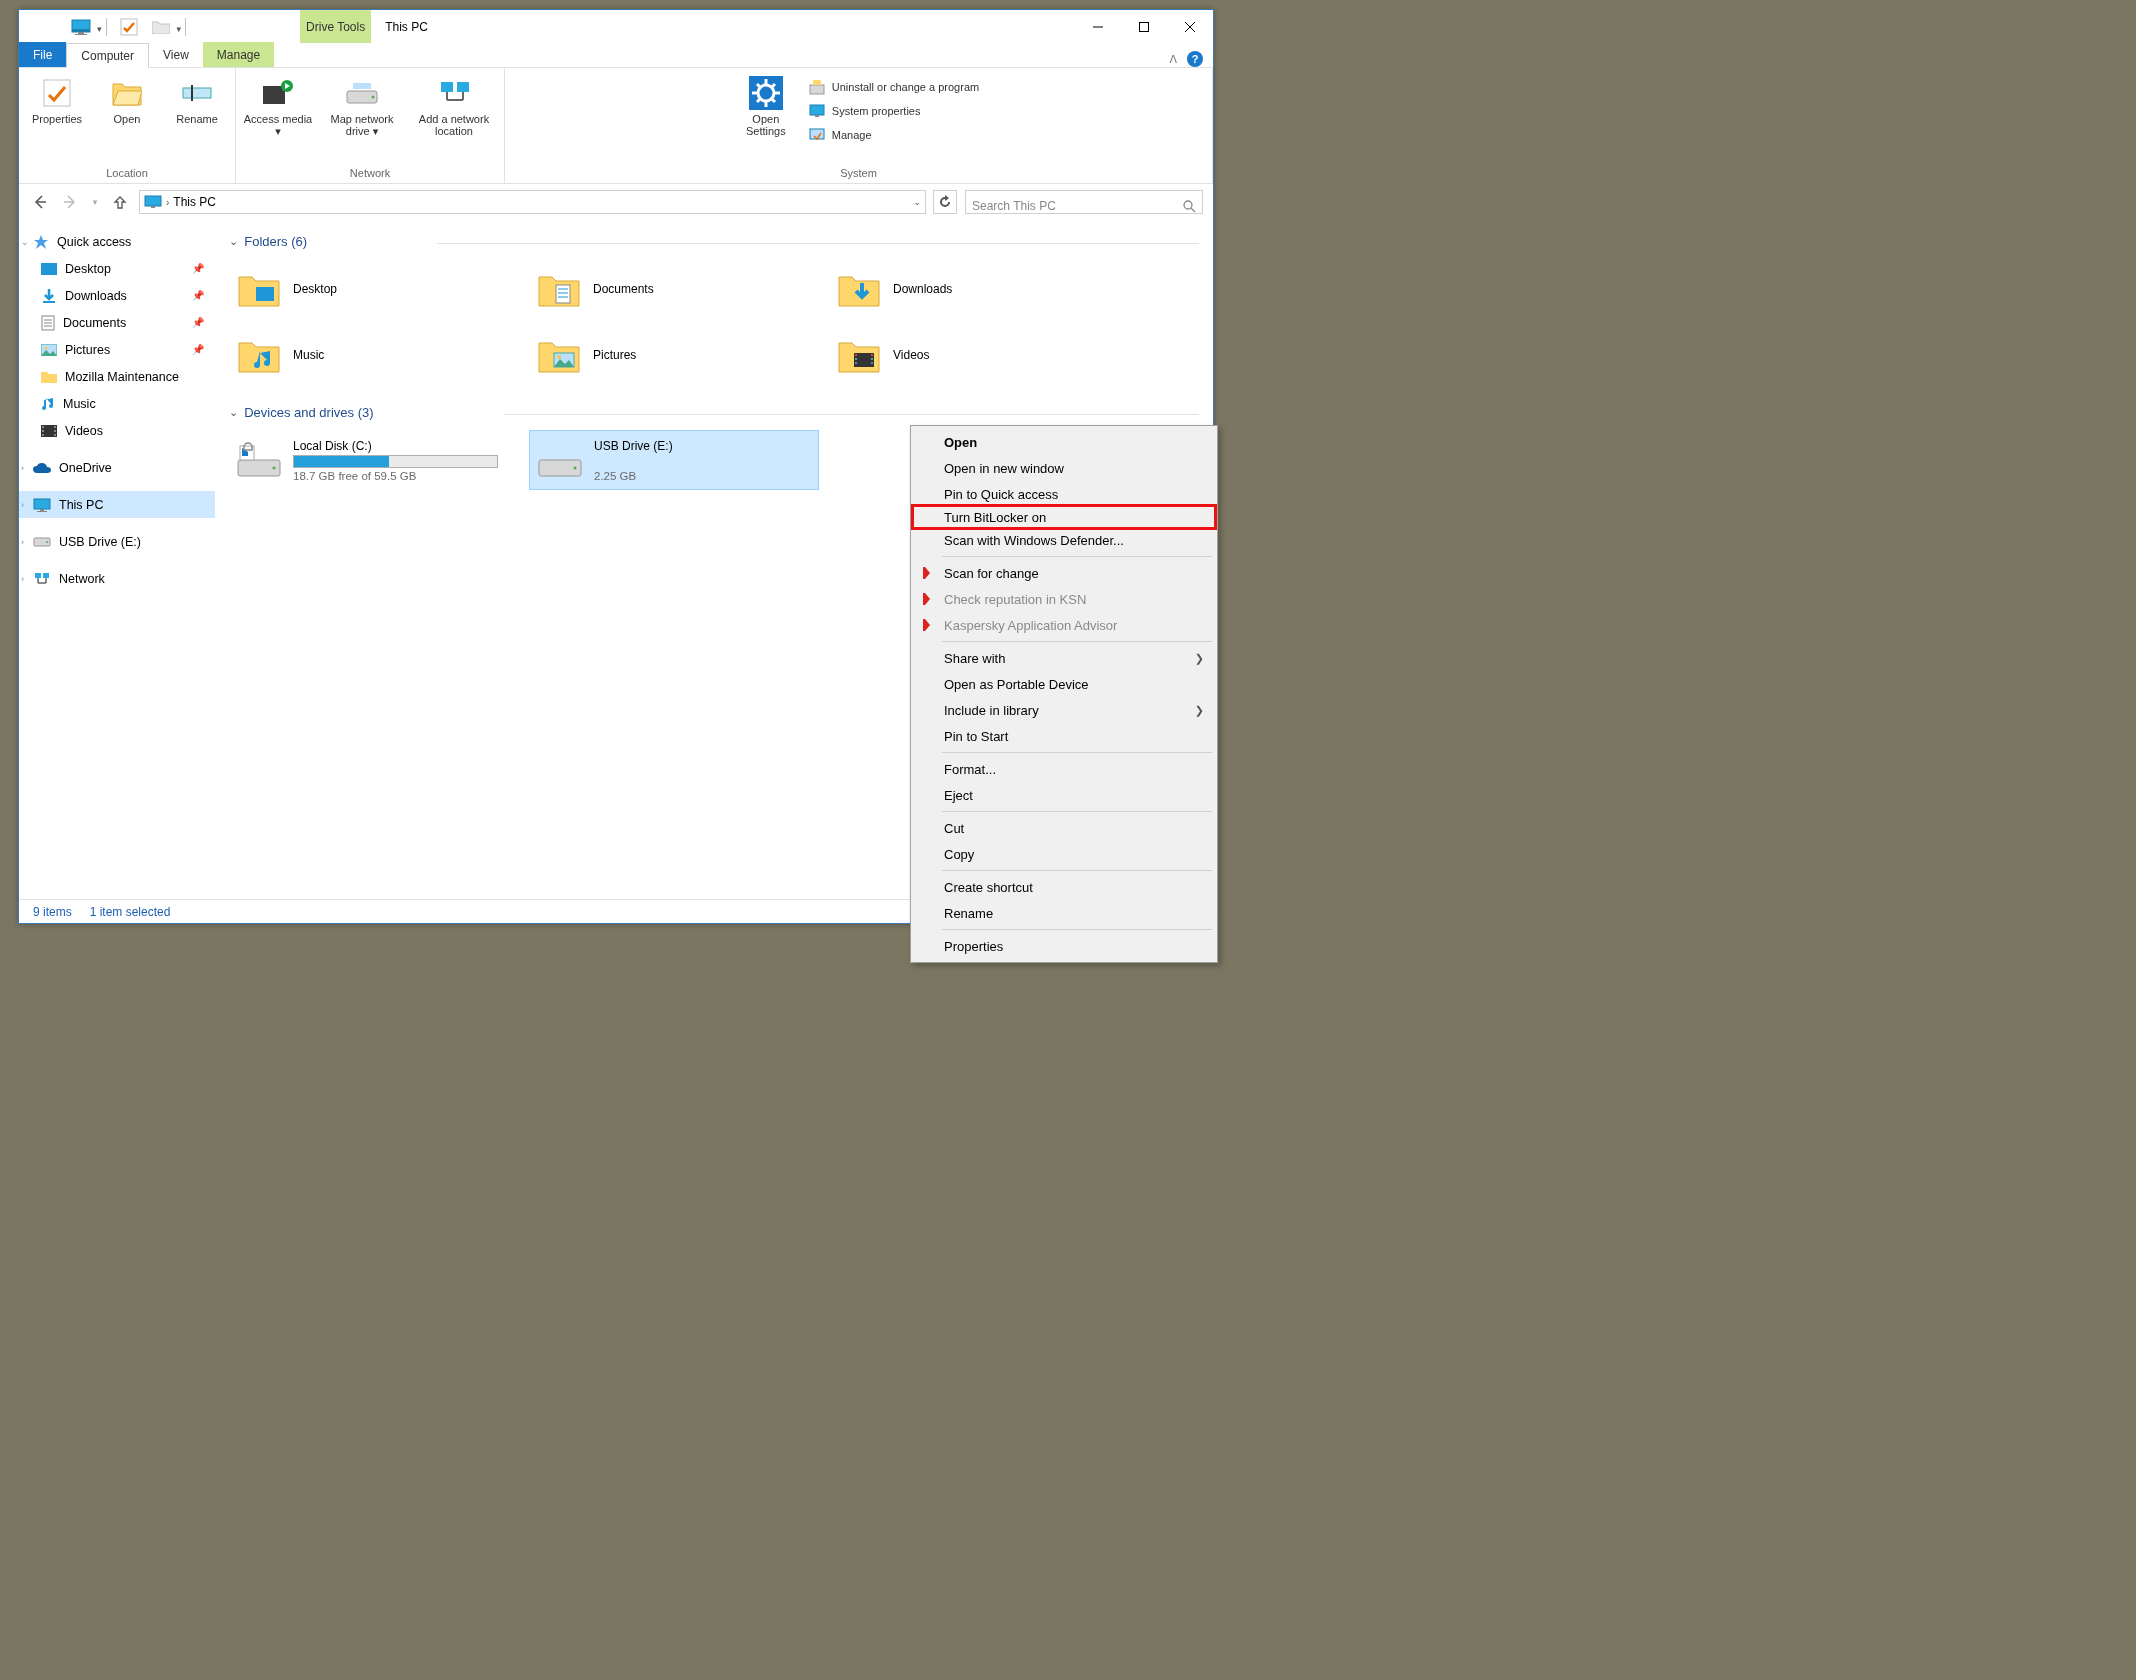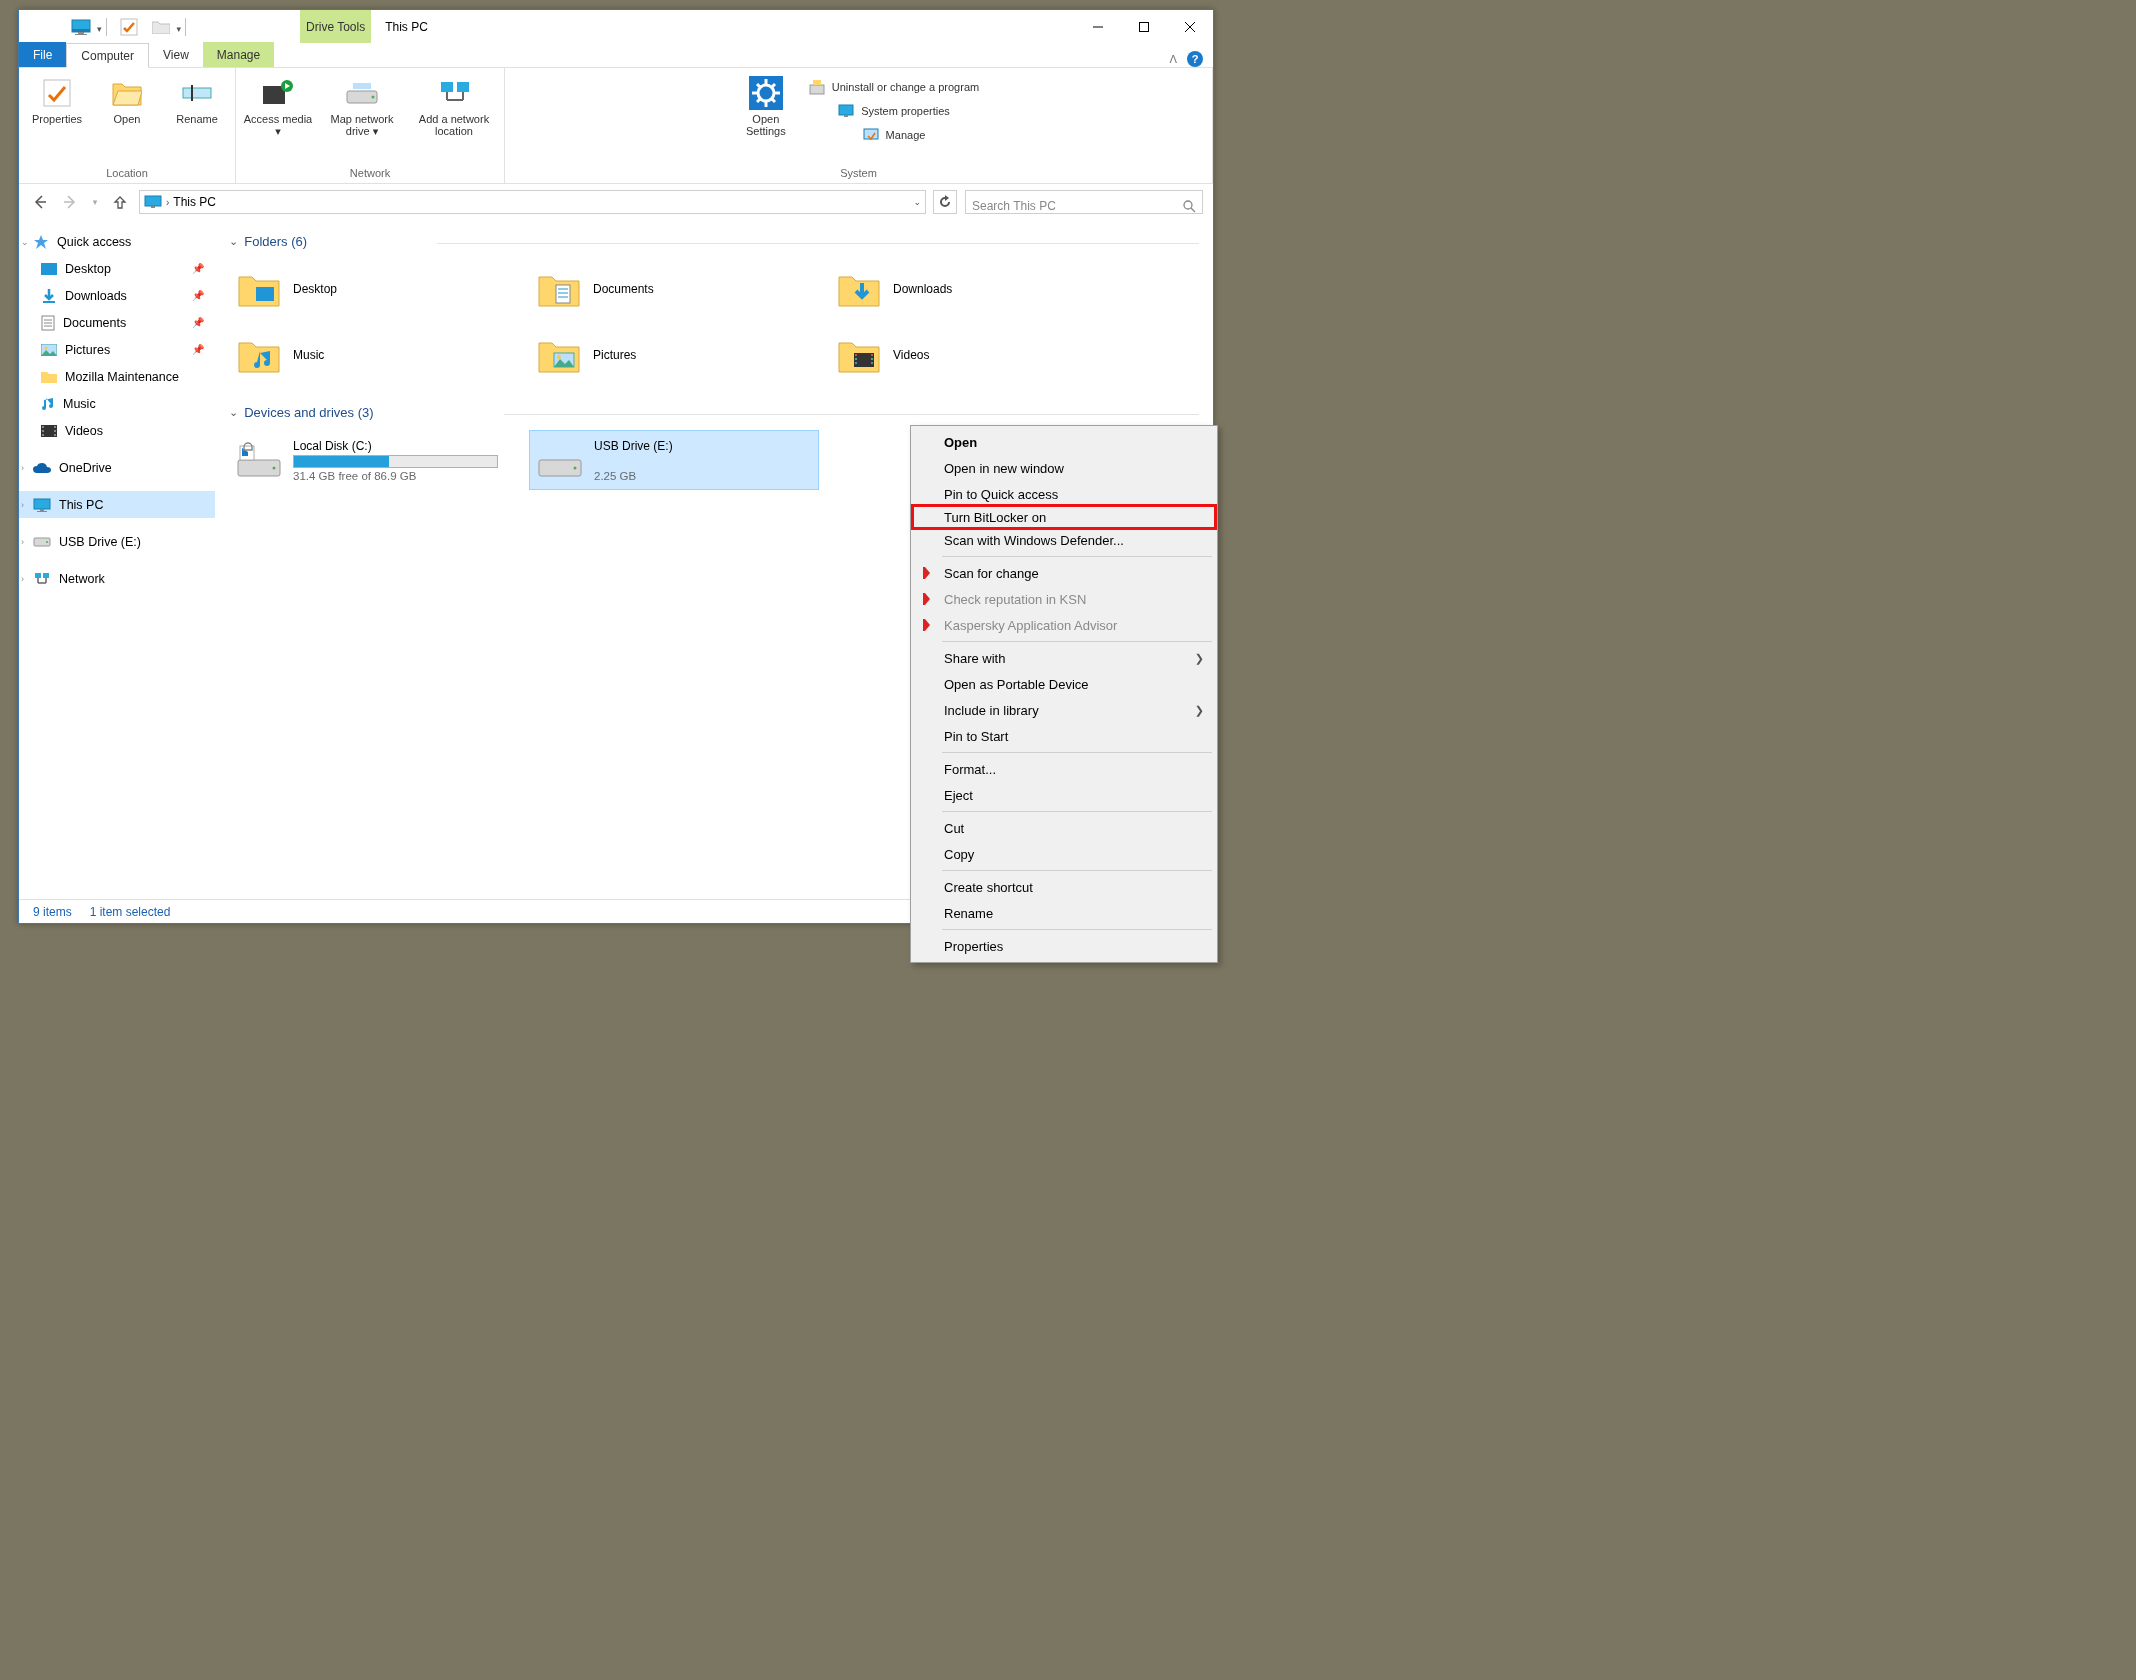--- a/index.html
+++ b/index.html
@@ -23,21 +23,21 @@
 .tab.context { background: #cbe691; }
 .ribbon-help { margin-left: auto; display: flex; align-items: center; padding-right: 10px; gap: 10px; }
 .ribbon { display: flex; height: 116px; background: #fff; border-bottom: 1px solid #e1e1e1; }
 .ribbon-group { display: flex; flex-direction: column; align-items: center; border-right: 1px solid #e1e1e1; padding: 4px 6px 2px 6px; }
 .ribbon-group .btns { display: flex; gap: 6px; flex: 1; }
 .rbtn { display: flex; flex-direction: column; align-items: center; justify-content: flex-start; width: 64px; text-align: center; font-size: 11px; color: #333; padding-top: 4px; }
 .rbtn .ricon { width: 34px; height: 34px; margin-bottom: 3px; display: flex; align-items: center; justify-content: center; }
 .rbtn.small { width: auto; flex-direction: row; justify-content: flex-start; text-align: left; padding: 2px 4px; gap: 6px; }
 .rbtn.small .ricon { width: 18px; height: 18px; margin: 0; }
 .rgroup-label { font-size: 11px; color: #666; padding: 2px 0; }
-.system-col { display: flex; flex-direction: column; gap: 2px; padding-top: 4px; align-items: center; }
+.system-col { display: flex; flex-direction: column; gap: 2px; padding-top: 4px; }
 .addr-row { display: flex; align-items: center; height: 36px; padding: 6px 10px; gap: 8px; }
 .nav-arrow { width: 22px; height: 22px; display: flex; align-items: center; justify-content: center; color: #555; }
 .nav-arrow.disabled { color: #b8b8b8; }
 .addr-bar { flex: 1; border: 1px solid #cfcfcf; height: 24px; display: flex; align-items: center; padding: 0 4px; font-size: 12px; gap: 4px; }
 .addr-refresh { width: 24px; height: 24px; border: 1px solid #cfcfcf; display: flex; align-items: center; justify-content: center; margin-left: -1px; }
 .search-box { width: 238px; height: 24px; border: 1px solid #cfcfcf; display: flex; align-items: flex-end; padding: 0 6px; font-size: 12px; color: #888; }
 .search-box span:first-child { flex: 1; }
 .body-area { display: flex; flex: 1; height: calc(100% - 33px - 25px - 116px - 36px - 24px); }
 .navpane { width: 196px; padding: 8px 0; overflow: hidden; font-size: 12.5px; }
 .nav-item { display: flex; align-items: center; height: 27px; padding-left: 22px; gap: 8px; position: relative; }
@@ -508,21 +508,21 @@
                 <rect x="4" y="6" width="14" height="14" fill="#fff" stroke="#aaa"></rect>
                 <path d="M6 8 L6 16 L12 16 L12 12 Z" fill="#1979ca"></path>
                 <path d="M12 3 A4 4 0 0 1 16 7 L16 10 L8 10 L8 7 A4 4 0 0 1 12 3" fill="none" stroke="#888" stroke-width="1.5"></path>
               </svg>
             </div>
           <div class="meta">
             <span>Local Disk (C:)</span>
             <div class="drive-bar">
                 <div class="fill" style="width:47%;"></div>
               </div>
-            <span class="sub">31.4 GB free of 86.9 GB</span>
+            <span class="sub">18.7 GB free of 59.5 GB</span>
           </div>
         </div>
         <div class="item selected">
           <div class="item-icon">
               <svg class="drive-svg" viewBox="0 0 46 40">
                 <rect x="2" y="20" width="42" height="16" rx="2" fill="#d8d8d8" stroke="#999"></rect>
                 <circle cx="38" cy="28" r="1.5" fill="#5a5"></circle>
               </svg>
             </div>
           <div class="meta">

